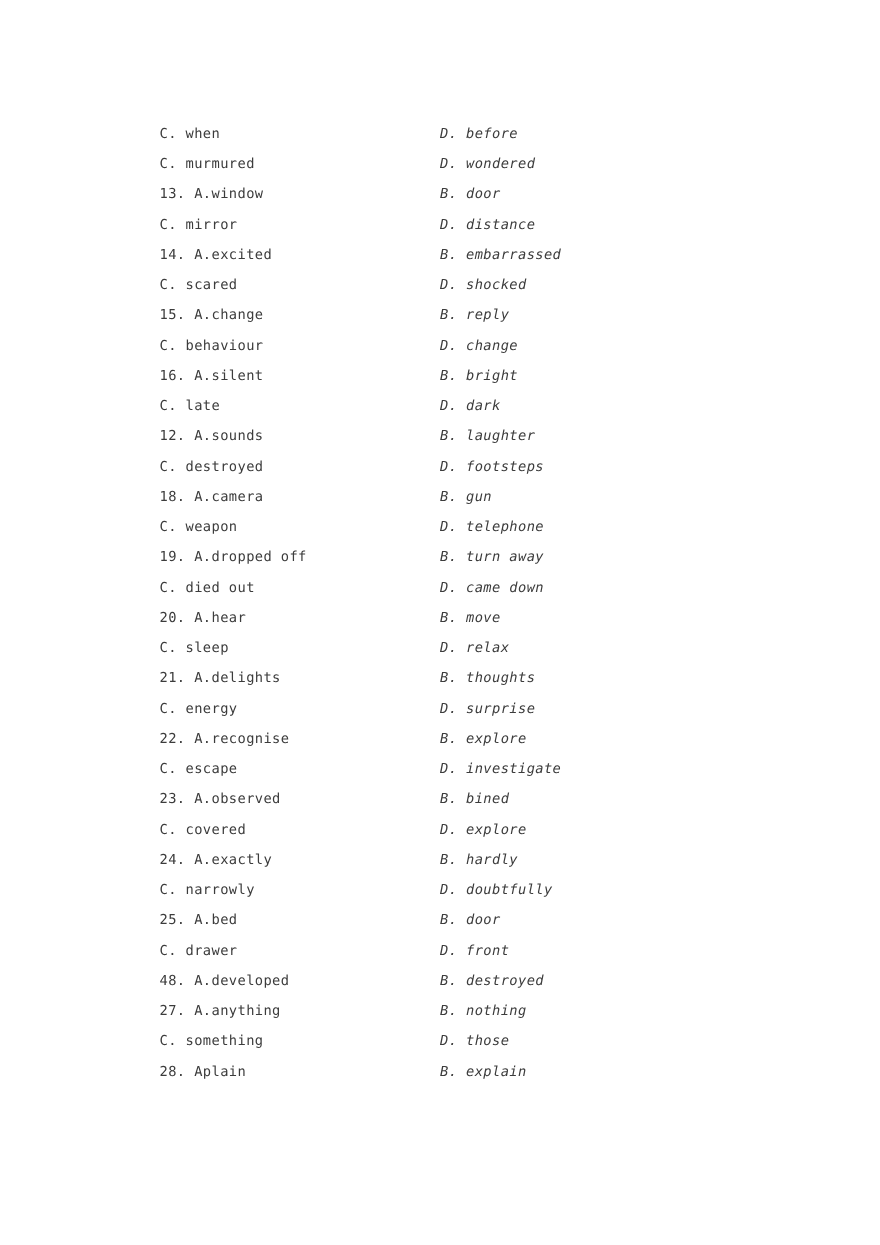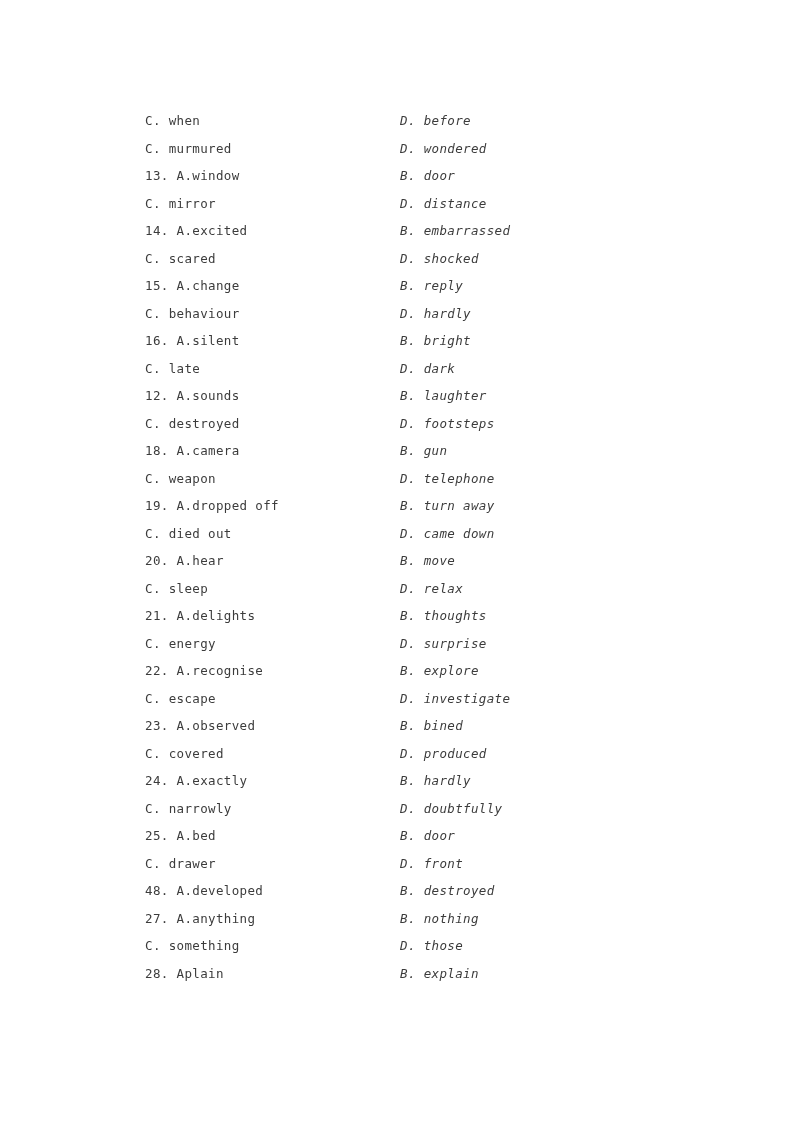--- a/index.html
+++ b/index.html
@@ -57,37 +57,37 @@
 
 <div class="page">
   <div class="options-block">
       <div class="opt-row"><span class="col-left">C. when</span><span class="col-right">D. before</span></div>
       <div class="opt-row"><span class="col-left">C. murmured</span><span class="col-right">D. wondered</span></div>
       <div class="opt-row"><span class="col-left">13. A.window</span><span class="col-right">B. door</span></div>
       <div class="opt-row"><span class="col-left">C. mirror</span><span class="col-right">D. distance</span></div>
       <div class="opt-row"><span class="col-left">14. A.excited</span><span class="col-right">B. embarrassed</span></div>
       <div class="opt-row"><span class="col-left">C. scared</span><span class="col-right">D. shocked</span></div>
       <div class="opt-row"><span class="col-left">15. A.change</span><span class="col-right">B. reply</span></div>
-      <div class="opt-row"><span class="col-left">C. behaviour</span><span class="col-right">D. hardly</span></div>
+      <div class="opt-row"><span class="col-left">C. behaviour</span><span class="col-right">D. change</span></div>
       <div class="opt-row"><span class="col-left">16. A.silent</span><span class="col-right">B. bright</span></div>
       <div class="opt-row"><span class="col-left">C. late</span><span class="col-right">D. dark</span></div>
       <div class="opt-row"><span class="col-left">12. A.sounds</span><span class="col-right">B. laughter</span></div>
       <div class="opt-row"><span class="col-left">C. destroyed</span><span class="col-right">D. footsteps</span></div>
       <div class="opt-row"><span class="col-left">18. A.camera</span><span class="col-right">B. gun</span></div>
       <div class="opt-row"><span class="col-left">C. weapon</span><span class="col-right">D. telephone</span></div>
       <div class="opt-row"><span class="col-left">19. A.dropped off</span><span class="col-right">B. turn away</span></div>
       <div class="opt-row"><span class="col-left">C. died out</span><span class="col-right">D. came down</span></div>
       <div class="opt-row"><span class="col-left">20. A.hear</span><span class="col-right">B. move</span></div>
       <div class="opt-row"><span class="col-left">C. sleep</span><span class="col-right">D. relax</span></div>
       <div class="opt-row"><span class="col-left">21. A.delights</span><span class="col-right">B. thoughts</span></div>
       <div class="opt-row"><span class="col-left">C. energy</span><span class="col-right">D. surprise</span></div>
       <div class="opt-row"><span class="col-left">22. A.recognise</span><span class="col-right">B. explore</span></div>
       <div class="opt-row"><span class="col-left">C. escape</span><span class="col-right">D. investigate</span></div>
       <div class="opt-row"><span class="col-left">23. A.observed</span><span class="col-right">B. bined</span></div>
-      <div class="opt-row"><span class="col-left">C. covered</span><span class="col-right">D. produced</span></div>
+      <div class="opt-row"><span class="col-left">C. covered</span><span class="col-right">D. explore</span></div>
       <div class="opt-row"><span class="col-left">24. A.exactly</span><span class="col-right">B. hardly</span></div>
       <div class="opt-row"><span class="col-left">C. narrowly</span><span class="col-right">D. doubtfully</span></div>
       <div class="opt-row"><span class="col-left">25. A.bed</span><span class="col-right">B. door</span></div>
       <div class="opt-row"><span class="col-left">C. drawer</span><span class="col-right">D. front</span></div>
       <div class="opt-row"><span class="col-left">48. A.developed</span><span class="col-right">B. destroyed</span></div>
       <div class="opt-row"><span class="col-left">27. A.anything</span><span class="col-right">B. nothing</span></div>
       <div class="opt-row"><span class="col-left">C. something</span><span class="col-right">D. those</span></div>
       <div class="opt-row"><span class="col-left">28. Aplain</span><span class="col-right">B. explain</span></div>
     </div>
 </div>

